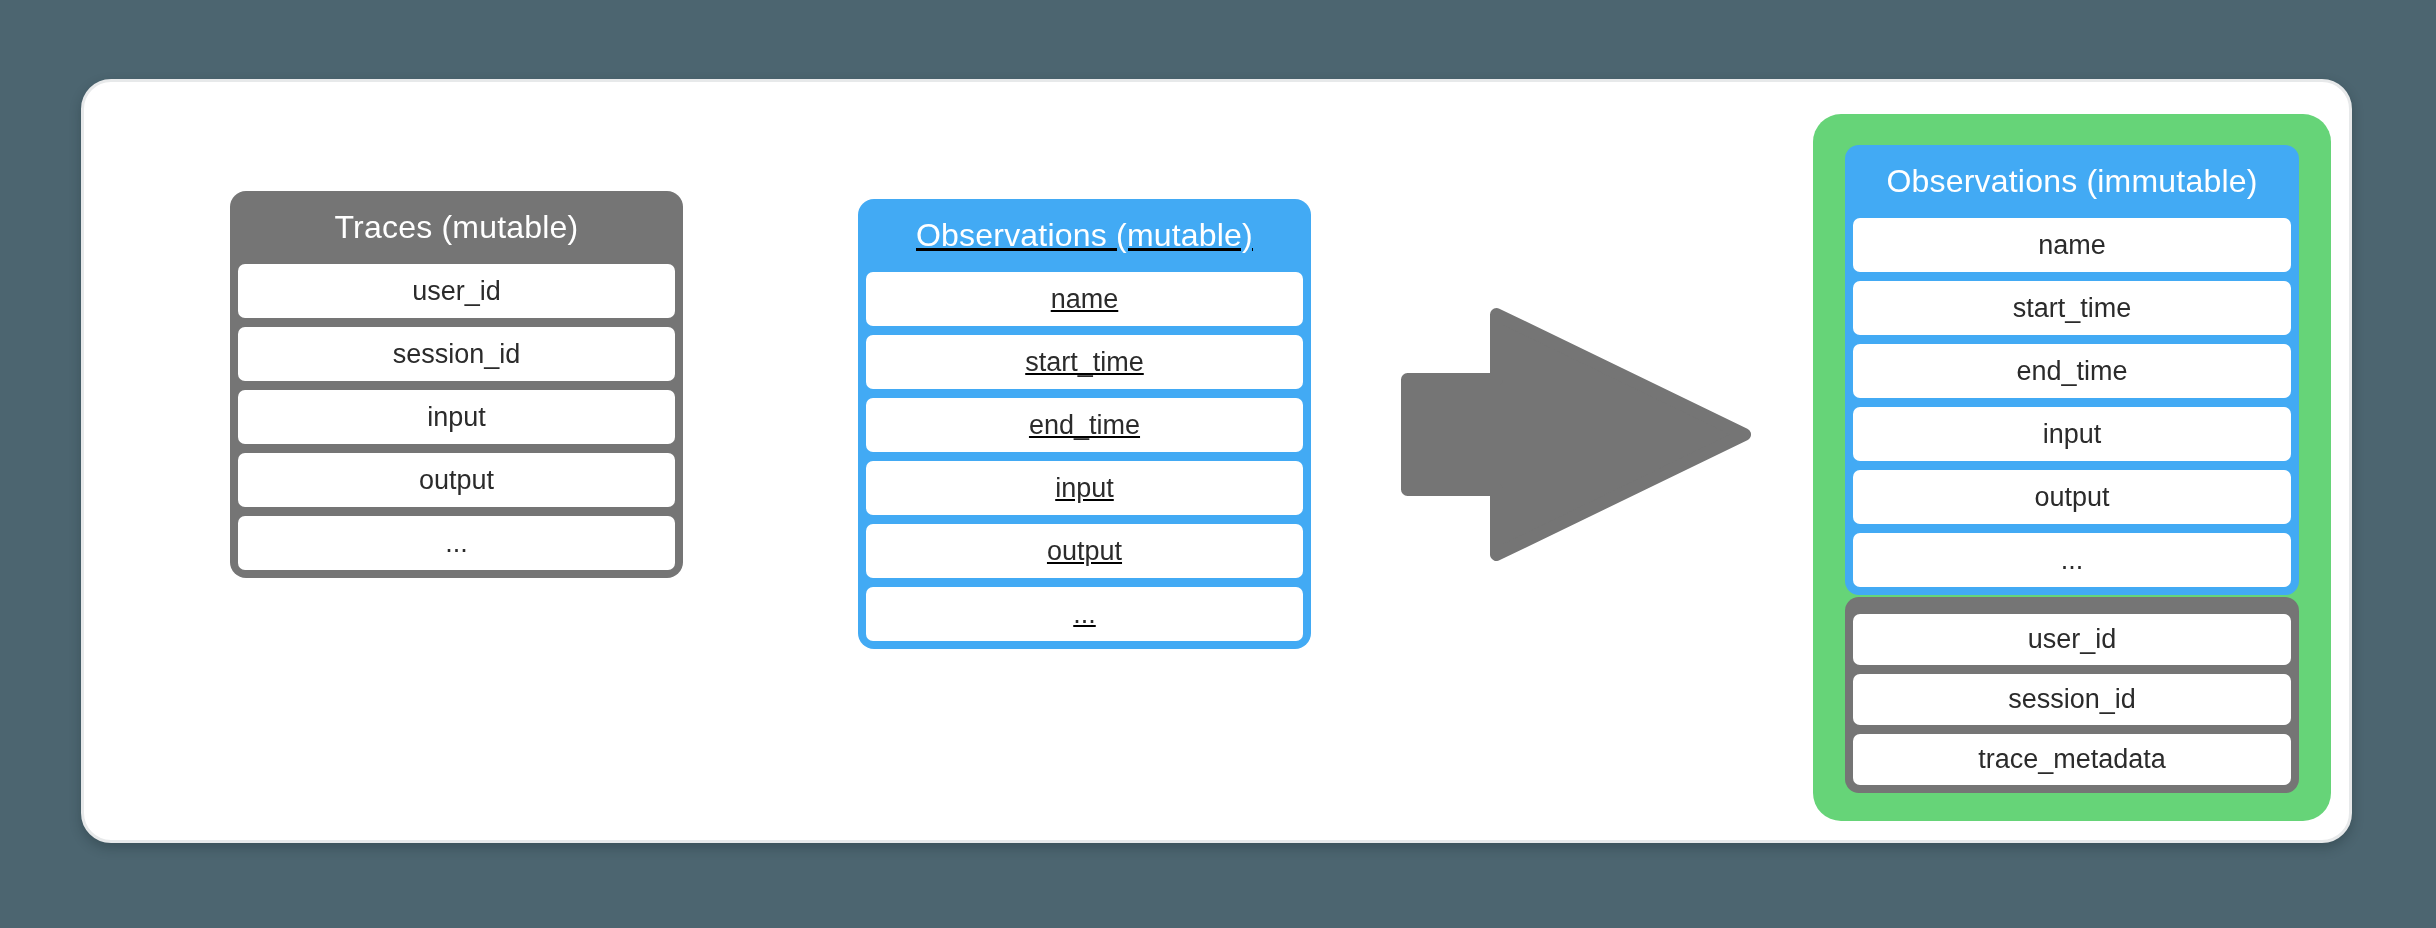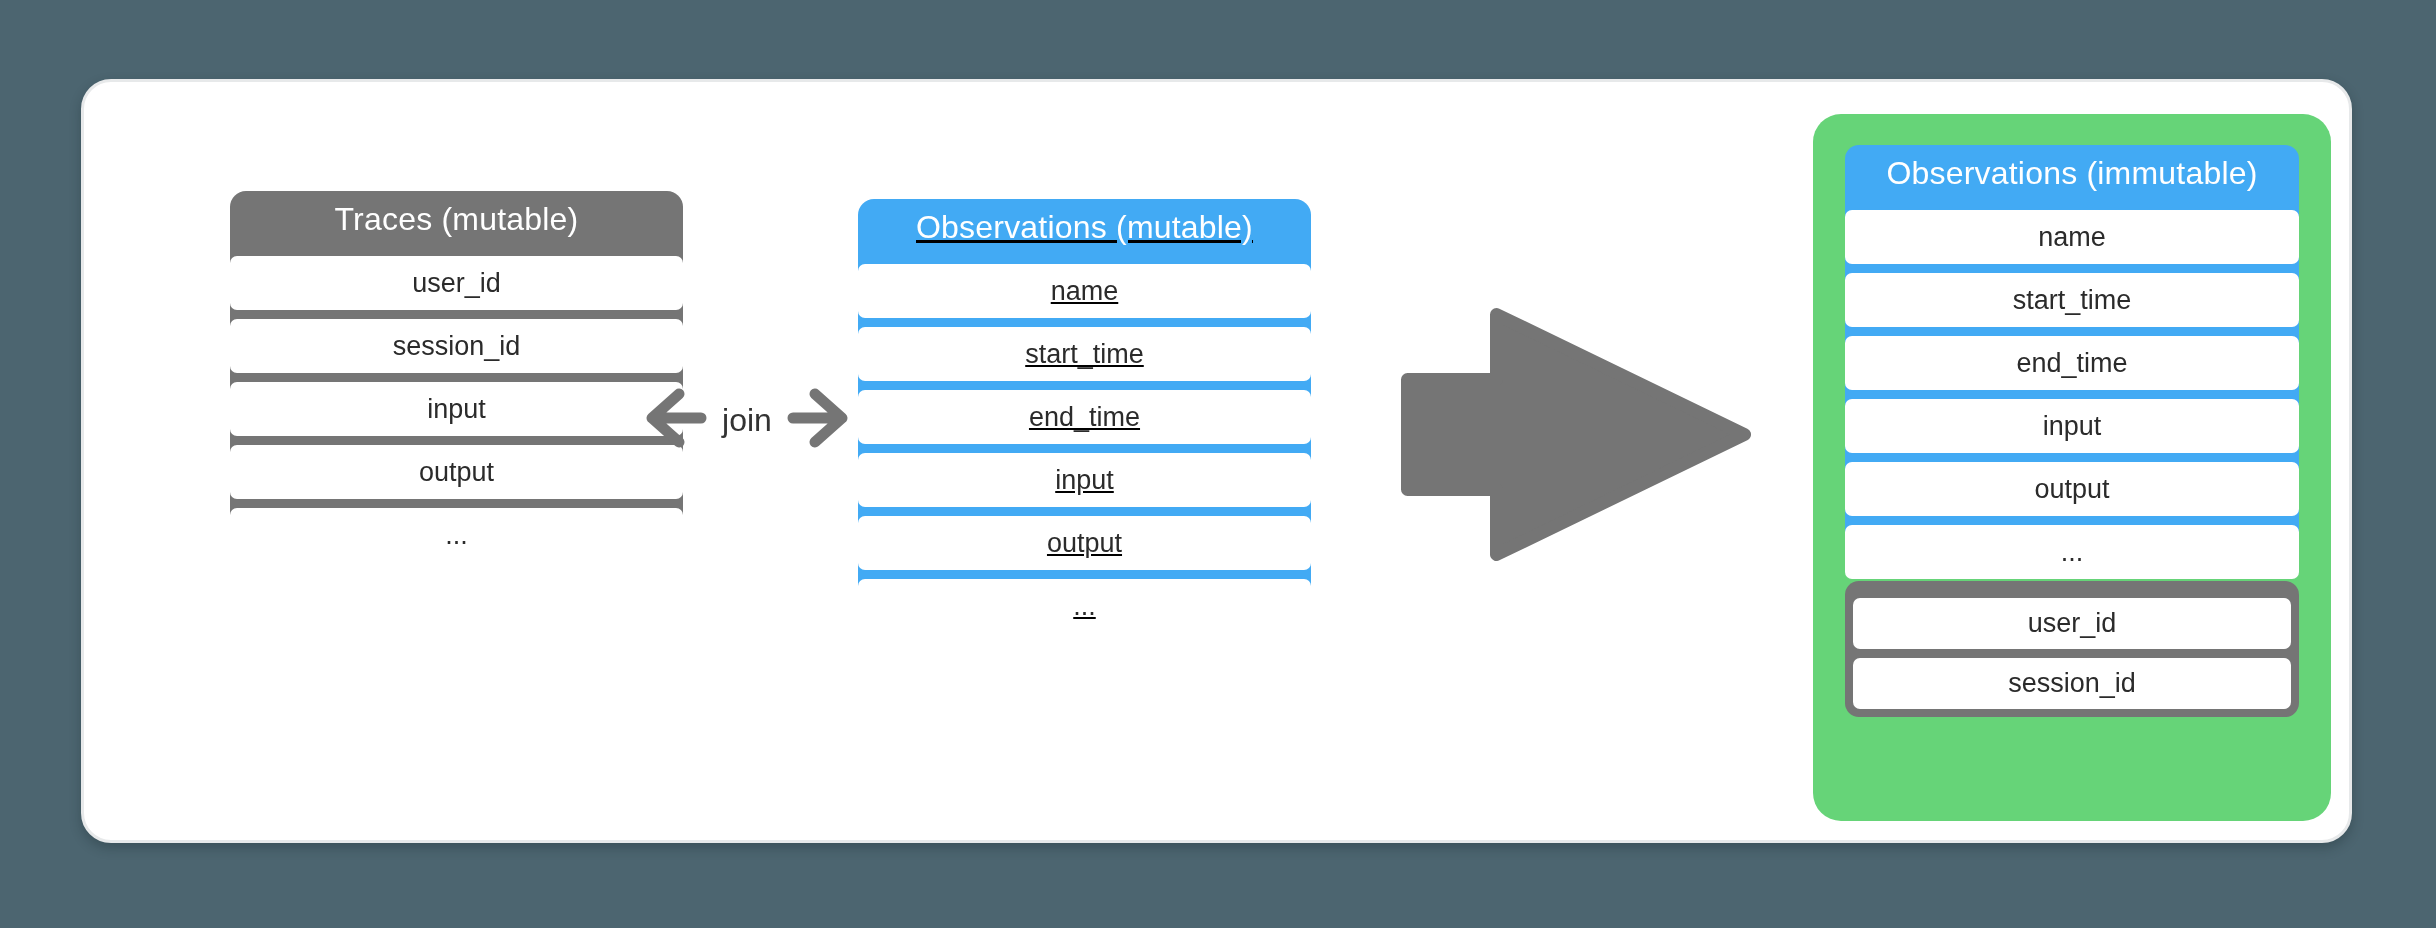--- a/index.html
+++ b/index.html
@@ -10,21 +10,21 @@
   }
   .card {
     position:absolute; left:81px; top:79px; width:2271px; height:764px;
     background:#ffffff; border-radius:30px; box-sizing:border-box;
     border:3px solid #e7e9ea;
     box-shadow:0 5px 12px rgba(20,35,40,.30);
   }
   
   .tbl {
     position:absolute; width:453px; box-sizing:border-box;
-    border-radius:16px; padding:0;
+    border-radius:16px; padding:8px;
   }
   .tbl.gray { background:#757575; }
   .tbl.blue { background:#42AAF4; }
   .tbl-header {
     height:56px; display:flex; align-items:center; justify-content:center;
     color:#ffffff; font-size:32px; font-weight:500; letter-spacing:.2px;
   }
   .row {
     height:54px; margin-top:9px; background:#ffffff; border-radius:7px;
     display:flex; align-items:center; justify-content:center;
@@ -60,33 +60,20 @@
 
     <div class="tbl gray" style="left:98px; top:109px;margin-left:48px;">
       <div class="tbl-header">Traces (mutable)</div>
       <div class="row">user_id</div>
       <div class="row">session_id</div>
       <div class="row">input</div>
       <div class="row">output</div>
       <div class="row">...</div>
     </div>
 
-    <div class="join-group">
-      <span>
-        <svg width="62" height="62" viewBox="0 0 62 62">
-          <path d="M56,31 H10 M34,7 L7,31 L34,55" fill="none" stroke="#757575" stroke-width="11" stroke-linecap="round" stroke-linejoin="round"></path>
-        </svg>
-      </span>
-      <span class="join-label">join</span>
-      <span>
-        <svg width="62" height="62" viewBox="0 0 62 62">
-          <path d="M6,31 H52 M28,7 L55,31 L28,55" fill="none" stroke="#757575" stroke-width="11" stroke-linecap="round" stroke-linejoin="round"></path>
-        </svg>
-      </span>
-    </div>
 
     <div class="tbl blue" style="left:774px; top:117px;text-decoration:underline;">
       <div class="tbl-header">Observations (mutable)</div>
       <div class="row">name</div>
       <div class="row">start_time</div>
       <div class="row">end_time</div>
       <div class="row">input</div>
       <div class="row">output</div>
       <div class="row">...</div>
     </div>
@@ -103,17 +90,18 @@
         <div class="row">name</div>
         <div class="row">start_time</div>
         <div class="row">end_time</div>
         <div class="row">input</div>
         <div class="row">output</div>
         <div class="row">...</div>
       </div>
       <div class="gray-group">
         <div class="row">user_id</div>
         <div class="row">session_id</div>
+        <div class="row">trace_metadata</div>
       </div>
     </div>
 
   </div>
 </div>
 
 </body></html>

